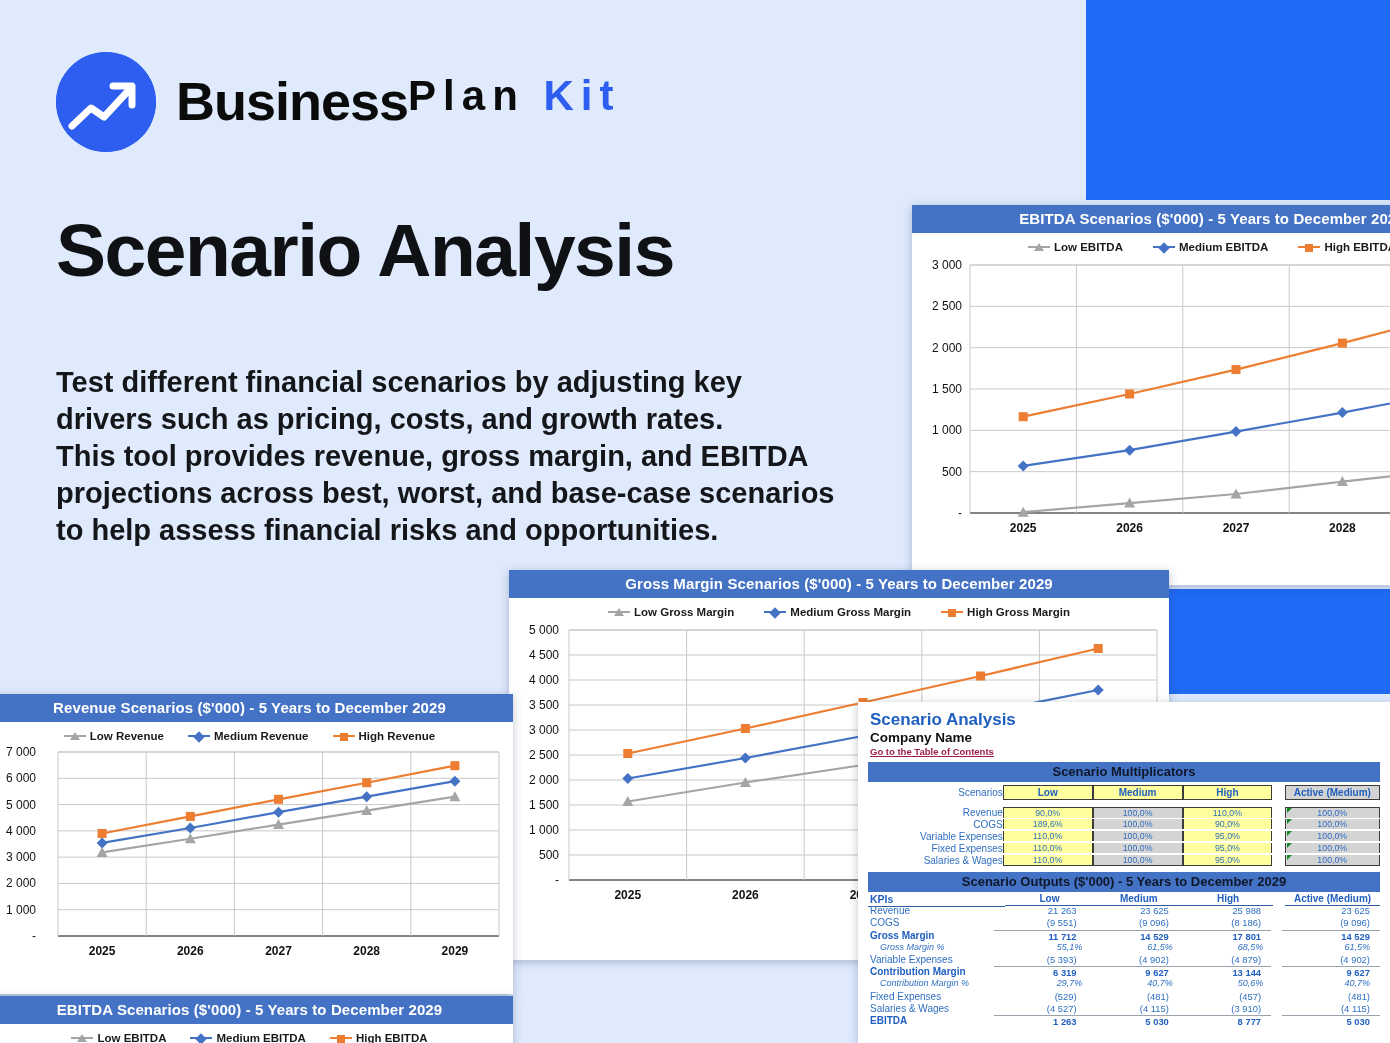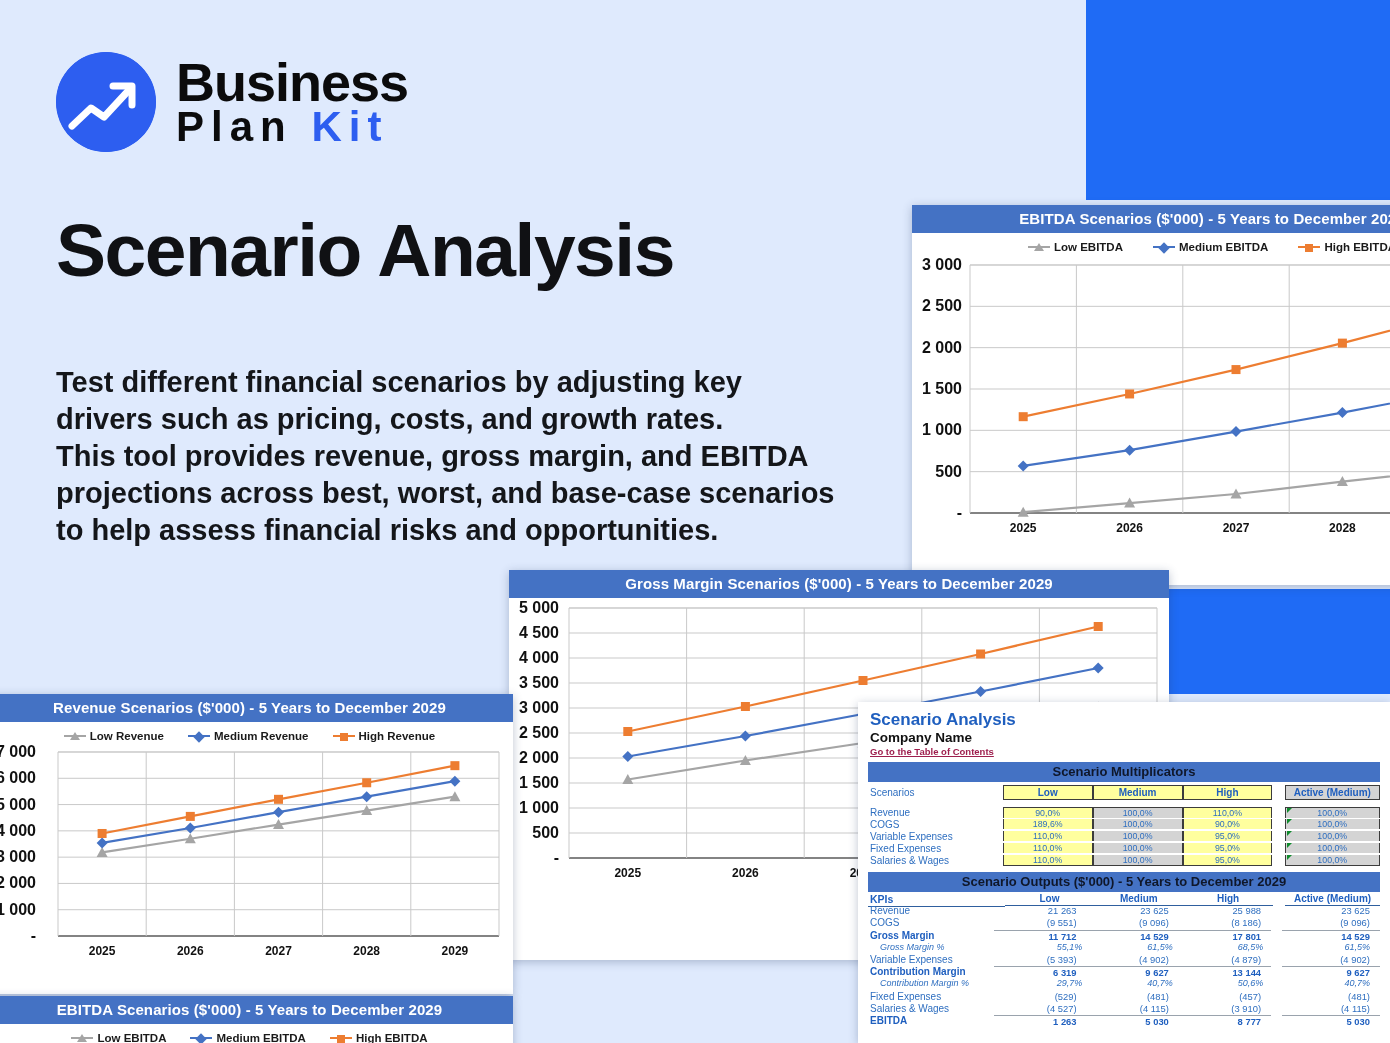--- a/index.html
+++ b/index.html
@@ -11,21 +11,21 @@
   .stage{position:absolute;inset:0;overflow:hidden;}
 
   
   .blue-block{position:absolute;background:#1f6bf5;}
   #blue-top{left:1086px;top:0;width:304px;height:200px;}
   #blue-mid{left:1168px;top:589px;width:222px;height:105px;}
 
   
   #logo{position:absolute;left:56px;top:52px;display:flex;align-items:center;gap:20px;}
   #logo-mark{width:100px;height:100px;border-radius:50%;background:#2d5ef0;position:relative;overflow:hidden;}
-  #logo-text{display:flex;flex-direction:column;line-height:0.92;}
+  #logo-text{display:flex;flex-direction:row;line-height:0.92;}
   #logo-line1{font-size:54px;font-weight:bold;color:#0b0b0c;letter-spacing:-1px;position:relative;}
   #logo-line2{font-size:42px;font-weight:bold;color:#0b0b0c;letter-spacing:7px;}
   #logo-line2 .kit{color:#2d5ef0;}
 
   
   #page-title{position:absolute;left:56px;top:207px;font-size:75px;font-weight:bold;color:#101114;letter-spacing:-1.5px;}
   #hero-p1{position:absolute;left:56px;top:324px;width:790px;font-size:29px;font-weight:bold;color:#14161a;line-height:1.28;margin-top:40px;}
   #hero-p2{position:absolute;left:56px;top:438px;width:790px;font-size:29px;font-weight:bold;color:#14161a;line-height:1.28;}
 
   
@@ -36,38 +36,38 @@
   .lg-line{width:22px;height:0;border-top:2.5px solid #a5a5a5;position:relative;}
   .lg-line.blue{border-top-color:#4472c4;}
   .lg-line.orange{border-top-color:#ed7d31;}
   .lg-mk{position:absolute;left:7px;top:-4px;width:8px;height:8px;}
   .mk-tri{width:0;height:0;border-left:5px solid transparent;border-right:5px solid transparent;border-bottom:8px solid #a5a5a5;left:6px;top:-5px;}
   .mk-dia{background:#4472c4;transform:rotate(45deg);}
   .mk-sq{background:#ed7d31;}
 
   .plot-wrap{position:relative;}
   .ylabels{position:absolute;left:0;top:0;height:100%;width:54px;}
-  .ylabels span{position:absolute;right:4px;transform:translateY(-50%);font-size:16px;font-weight:bold;color:#111;white-space:nowrap;}
+  .ylabels span{position:absolute;right:4px;transform:translateY(-50%);font-size:12px;font-weight:normal;color:#111;white-space:nowrap;}
   .xlabels{position:absolute;left:0;width:100%;}
   .xlabels span{position:absolute;transform:translateX(-50%);font-size:12px;font-weight:bold;color:#111;}
   .grid-svg{position:absolute;left:0;top:0;}
 
   
   #scenario-panel{position:absolute;left:858px;top:702px;width:532px;height:341px;background:#fff;box-shadow:0 2px 9px rgba(40,60,100,.30);overflow:hidden;
     font-family:"Liberation Sans", sans-serif;}
   #sp-title{position:absolute;left:12px;top:8px;font-size:17px;font-weight:bold;color:#1f5fbf;}
   #sp-company{position:absolute;left:12px;top:28px;font-size:13.5px;font-weight:bold;color:#111;}
   #sp-toc{position:absolute;left:12px;top:44px;font-size:9.5px;font-weight:bold;color:#9e1f4e;text-decoration:underline;}
   .band{position:absolute;left:10px;width:512px;background:#4472c4;color:#0f172a;text-align:center;font-size:13px;font-weight:bold;padding:2px 0 3px;}
   #band-mult{top:60px;}
   #band-out{top:170px;}
 
   .mult-grid{position:absolute;left:10px;top:82px;width:512px;font-size:9px;}
   .mult-row{display:flex;align-items:center;height:12px;}
-  .mult-label{width:142px;color:#2f6fc0;font-size:10px;padding-left:2px;}
+  .mult-label{width:142px;color:#2f6fc0;font-size:10px;padding-left:2px;text-align:right;}
   .mult-cell{width:94px;text-align:center;color:#2f6fc0;font-size:8.8px;}
   .mult-cell.yellow{background:#ffff9e;border-left:1.4px solid #3c3c3c;border-right:1.4px solid #3c3c3c;}
   .mult-cell.gray{background:#d4d4d4;border-left:1.4px solid #3c3c3c;border-right:1.4px solid #3c3c3c;}
   .mult-gap{width:13px;}
   .mult-cell.active{background:#d4d4d4;border:1.4px solid #3c3c3c;border-top:none;border-bottom:none;position:relative;width:100px;}
   .mult-cell.active::before{content:"";position:absolute;left:1px;top:0;width:0;height:0;border-left:5px solid #0f8b2c;border-bottom:5px solid transparent;}
   .mult-head .mult-cell{font-weight:bold;font-size:10px;color:#1f5fbf;background:#ffff9e;border:1.4px solid #3c3c3c;height:13px;line-height:13px;}
   .mult-head .mult-cell.active{background:#d4d4d4;border:1.4px solid #3c3c3c;}
   .mult-head .mult-cell.active::before{display:none;}
   .mult-head{height:16px;margin-bottom:6px;}
@@ -186,20 +186,40 @@
           <span style="left: 111.2px;">2025</span>
           <span style="left: 217.6px;">2026</span>
           <span style="left: 324px;">2027</span>
           <span style="left: 430.4px;">2028</span>
         </div>
     </div>
   </div>
 
   <div class="chart-card" id="card-gm" style="left:509px;top:570px;width:660px;height:390px;">
     <div class="chart-title">Gross Margin Scenarios ($'000) - 5 Years to December 2029</div>
+    <div class="legend">
+      <div class="legend-item">
+        <span class="lg-line">
+            <span class="lg-mk mk-tri"></span>
+          </span>
+        <span>Low Gross Margin</span>
+      </div>
+      <div class="legend-item">
+        <span class="lg-line blue">
+            <span class="lg-mk mk-dia"></span>
+          </span>
+        <span>Medium Gross Margin</span>
+      </div>
+      <div class="legend-item">
+        <span class="lg-line orange">
+            <span class="lg-mk mk-sq"></span>
+          </span>
+        <span>High Gross Margin</span>
+      </div>
+    </div>
     <div class="plot-wrap" style="height:310px;">
       <div class="ylabels" id="yl-1">
           <span style="top: 260px;">-</span>
           <span style="top: 235px;">500</span>
           <span style="top: 210px;">1 000</span>
           <span style="top: 185px;">1 500</span>
           <span style="top: 160px;">2 000</span>
           <span style="top: 135px;">2 500</span>
           <span style="top: 110px;">3 000</span>
           <span style="top: 85px;">3 500</span>

